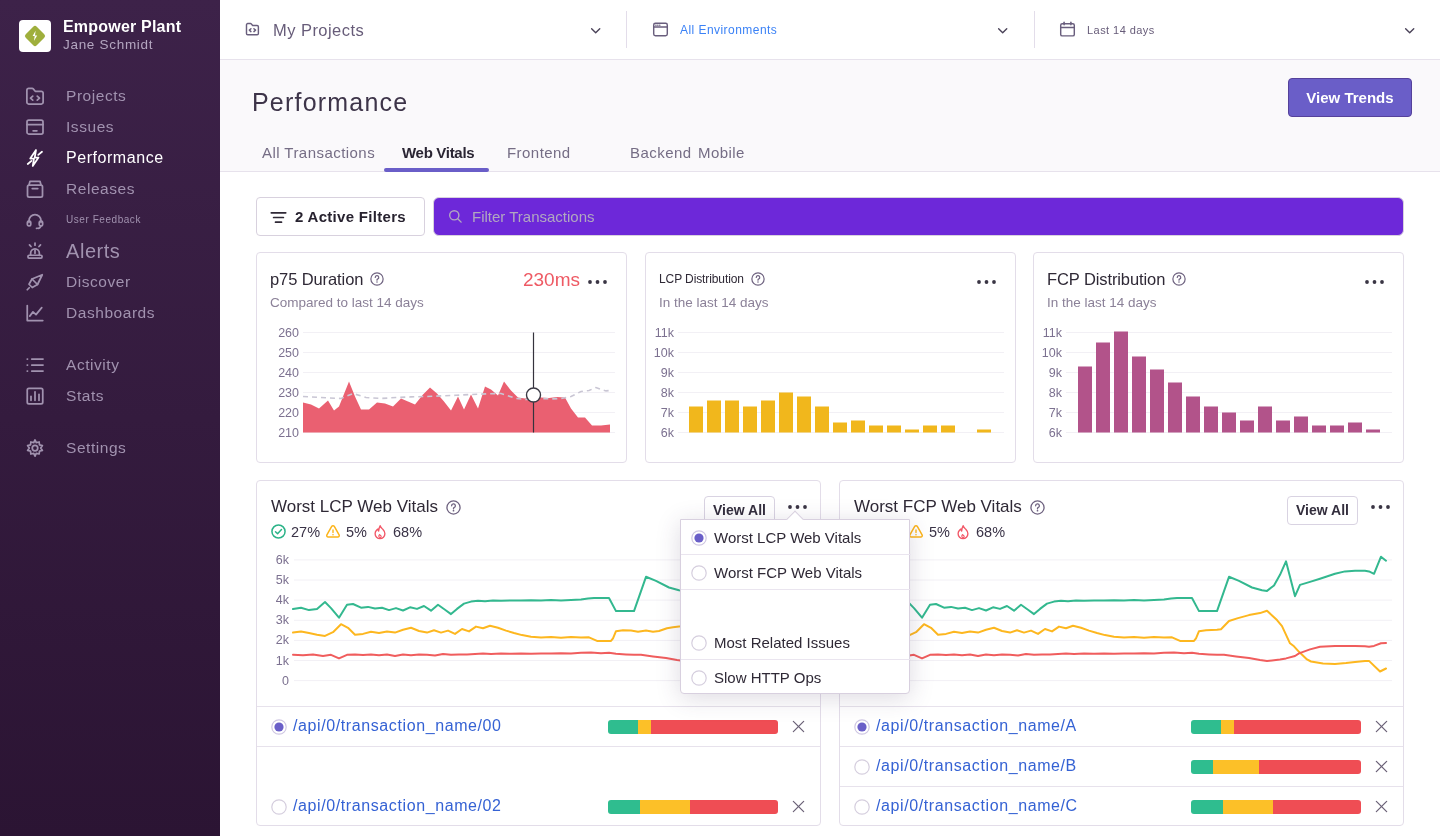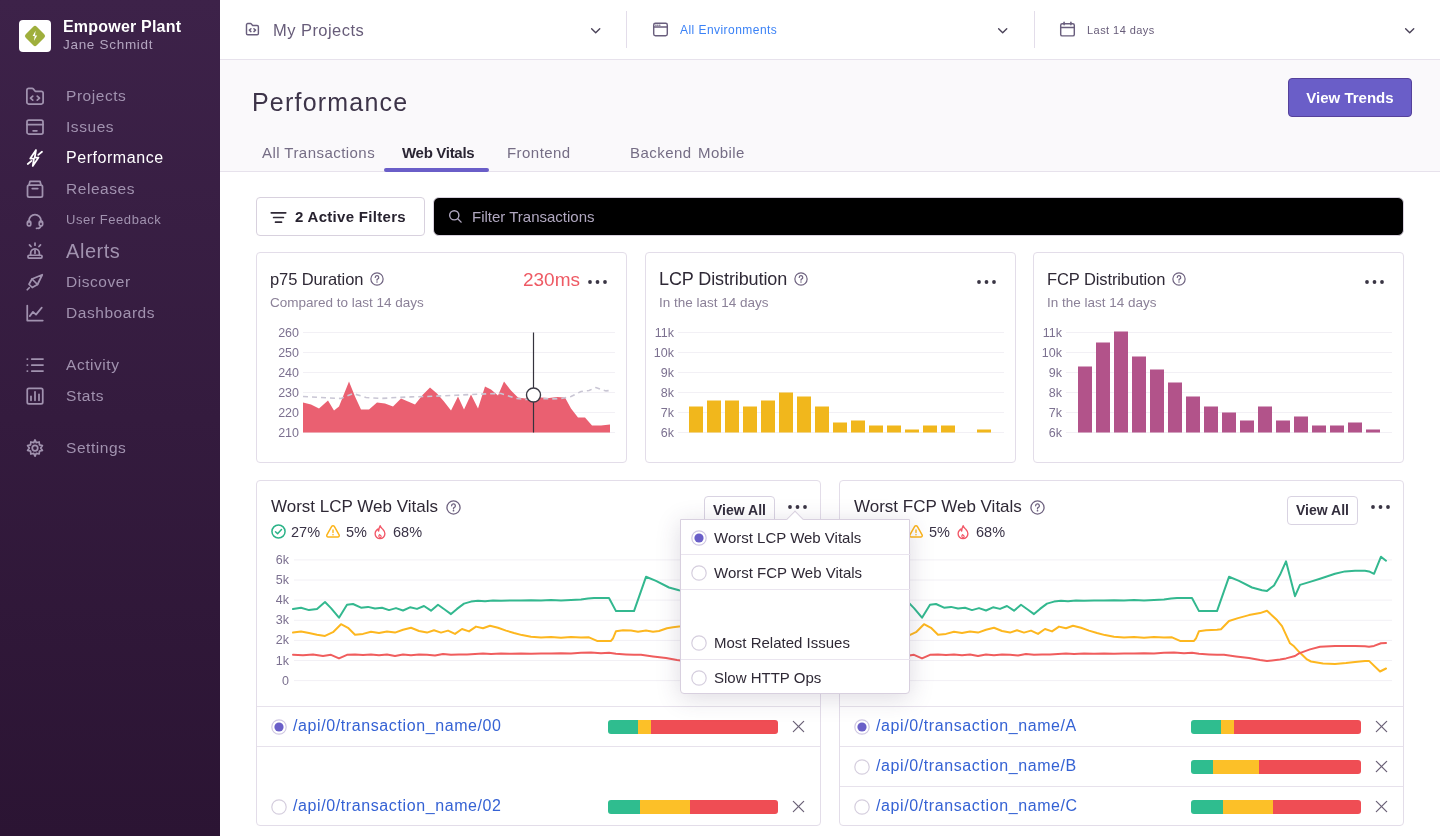--- a/index.html
+++ b/index.html
@@ -69,21 +69,21 @@
 <div style="position:absolute;left:256px;top:197px;width:169px;height:39px;background:#fff;border:1px solid #d8d1de;border-radius:4px;box-sizing:border-box">
     <div style="position:absolute;left:13px;top:11px">
       <svg width="17" height="17" viewBox="0 0 16 16" fill="none" stroke-linecap="round" stroke-linejoin="round" stroke="#2f2936" stroke-width="1.6" style="display:block">
         <path d="M1.2 3.6 h13.6"></path>
         <path d="M3.4 8 h9.2"></path>
         <path d="M5.2 12.4 h5.6"></path>
       </svg>
     </div>
     <div style="position:absolute;left:38px;top:0;height:37px;line-height:37px;font-size:15px;font-weight:700;letter-spacing:0.3px;color:#27222f">2 Active Filters</div>
   </div>
-<div style="position:absolute;left:433px;top:197px;width:971px;height:39px;background:#000000;border:1px solid #d8d1de;border-radius:6px;box-sizing:border-box">
+<div style="position:absolute;left:433px;top:197px;width:971px;height:39px;background:#6d28d9;border:1px solid #d8d1de;border-radius:6px;box-sizing:border-box">
     <div style="position:absolute;left:14px;top:11px">
       <svg width="15" height="15" viewBox="0 0 16 16" fill="none" stroke-linecap="round" stroke-linejoin="round" stroke="#b1a8c0" stroke-width="1.5" style="display:block">
         <circle cx="6.7" cy="6.7" r="4.9"></circle>
         <path d="m10.4 10.4 3.6 3.6"></path>
       </svg>
     </div>
     <div style="position:absolute;left:38px;top:0;height:37px;line-height:37px;font-size:15px;color:#b1a8c0">Filter Transactions</div>
   </div>
 <div style="position:absolute;left:256px;top:252px;width:371px;height:211px;background:#fff;border:1px solid #e3dde9;border-radius:4px;box-sizing:border-box">
     <div style="position:absolute;left:13px;top:16px;height:20px;display:flex;align-items:center;gap:7px">
@@ -117,21 +117,21 @@
       <line x1="46" y1="179.5" x2="358" y2="179.5" stroke="#f2f0f5" stroke-width="1"></line>
       <text x="42" y="183.5" text-anchor="end" font-size="12.5" fill="#7c7190">210</text>
       <polygon points="46.0,149.5 54.0,151.5 62.0,155.5 71.0,147.5 77.0,157.5 82.0,153.5 92.0,128.5 98.0,143.5 104.0,156.5 112.0,156.5 120.0,149.5 128.0,150.5 136.0,153.5 144.0,145.5 151.0,148.5 158.0,151.5 166.0,141.5 173.0,134.5 180.0,140.5 187.0,148.5 194.0,157.5 201.0,143.5 207.0,156.5 214.0,141.5 221.0,155.5 228.0,133.5 234.0,136.5 241.0,142.5 247.0,128.5 254.0,137.5 261.0,144.5 268.0,145.5 276.0,143.9 284.0,144.5 292.0,144.9 300.0,143.9 308.0,144.5 314.0,155.5 321.0,164.5 328.0,164.5 335.0,172.5 344.0,172.5 353.0,171.5 353.0,179.5 46.0,179.5" fill="#ea6071"></polygon>
       <polyline points="46.0,143.5 64.0,144.5 84.0,145.5 96.0,140.5 109.0,144.5 124.0,145.5 139.0,144.5 154.0,143.9 169.0,143.5 184.0,142.9 199.0,142.3 214.0,141.5 229.0,140.9 244.0,140.5 259.0,145.5 269.0,146.5 276.0,145.9 284.0,145.5 294.0,145.9 304.0,145.5 314.0,143.5 324.0,138.5 332.0,137.5 339.0,134.5 344.0,136.5 349.0,137.9 353.0,137.5" fill="none" stroke="#c9c6d4" stroke-width="1.6" stroke-dasharray="5 4"></polyline>
       <line x1="276.5" y1="79.5" x2="276.5" y2="179.5" stroke="#35333d" stroke-width="1.2"></line>
       <circle cx="276.5" cy="142" r="7" fill="#fff" stroke="#3c3a45" stroke-width="1.4"></circle>
     </svg>
   </div>
 <div style="position:absolute;left:645px;top:252px;width:371px;height:211px;background:#fff;border:1px solid #e3dde9;border-radius:4px;box-sizing:border-box">
     <div style="position:absolute;left:13px;top:16px;height:20px;display:flex;align-items:center;gap:7px">
-      <span style="font-size:18px;font-weight:400;color:#2f2936;letter-spacing:-0.1px">LCP Distribution</span>
+      <span style="font-size:12px;font-weight:400;color:#2f2936;letter-spacing:-0.1px">LCP Distribution</span>
       <svg width="14" height="14" viewBox="0 0 16 16" fill="none" style="display:block">
         <circle cx="8" cy="8" r="7" stroke="#6f6380" stroke-width="1.4"></circle>
         <path d="M6 6.2a2 2 0 1 1 2.6 1.9c-.45.18-.6.5-.6.9v.3" stroke="#6f6380" stroke-width="1.4" stroke-linecap="round"></path>
         <circle cx="8" cy="11.4" r="0.9" fill="#6f6380"></circle>
       </svg>
     </div>
     <div style="position:absolute;right:17px;top:26px">
       <svg width="22" height="6" viewBox="0 0 22 6" style="display:block">
         <circle cx="3" cy="3" r="1.9" fill="#3a3544"></circle>
         <circle cx="10.5" cy="3" r="1.9" fill="#3a3544"></circle>
@@ -516,21 +516,21 @@
     </div>
     <div style="position:absolute;left:66px;top:179px;height:20px;line-height:20px;font-size:15.5px;letter-spacing:0.55px;color:#a192af;white-space:nowrap">Releases</div>
     <div style="position:absolute;left:25px;top:210px;width:20px;height:20px">
       <svg width="20" height="20" viewBox="0 0 16 16" fill="none" stroke-linecap="round" stroke-linejoin="round" stroke="#a192af" stroke-width="1.4" style="display:block">
         <path d="M3.2 9.8 V8.4 a4.8 4.8 0 0 1 9.6 0 v1.4"></path>
         <rect x="1.9" y="8.9" width="2.7" height="3.8" rx="1.1"></rect>
         <rect x="11.4" y="8.9" width="2.7" height="3.8" rx="1.1"></rect>
         <path d="M12.7 12.7 a2.3 2.3 0 0 1-2.3 1.9 H9.2"></path>
       </svg>
     </div>
-    <div style="position:absolute;left:66px;top:210px;height:20px;line-height:20px;font-size:13px;letter-spacing:0.55px;color:#a192af;white-space:nowrap">User Feedback</div>
+    <div style="position:absolute;left:66px;top:210px;height:20px;line-height:20px;font-size:10px;letter-spacing:0.55px;color:#a192af;white-space:nowrap">User Feedback</div>
     <div style="position:absolute;left:25px;top:241px;width:20px;height:20px">
       <svg width="20" height="20" viewBox="0 0 16 16" fill="none" stroke-linecap="round" stroke-linejoin="round" stroke="#a192af" stroke-width="1.4" style="display:block">
         <path d="M4.5 11.4 V9.8 a3.5 3.5 0 0 1 7 0 v1.6"></path>
         <rect x="2.4" y="11.4" width="11.2" height="2.2" rx="0.8"></rect>
         <path d="M8 7.2 v2.6"></path>
         <path d="M8 1.6 v1.7"></path>
         <path d="m3.6 3.1 1.2 1.3"></path>
         <path d="m12.4 3.1-1.2 1.3"></path>
       </svg>
     </div>

